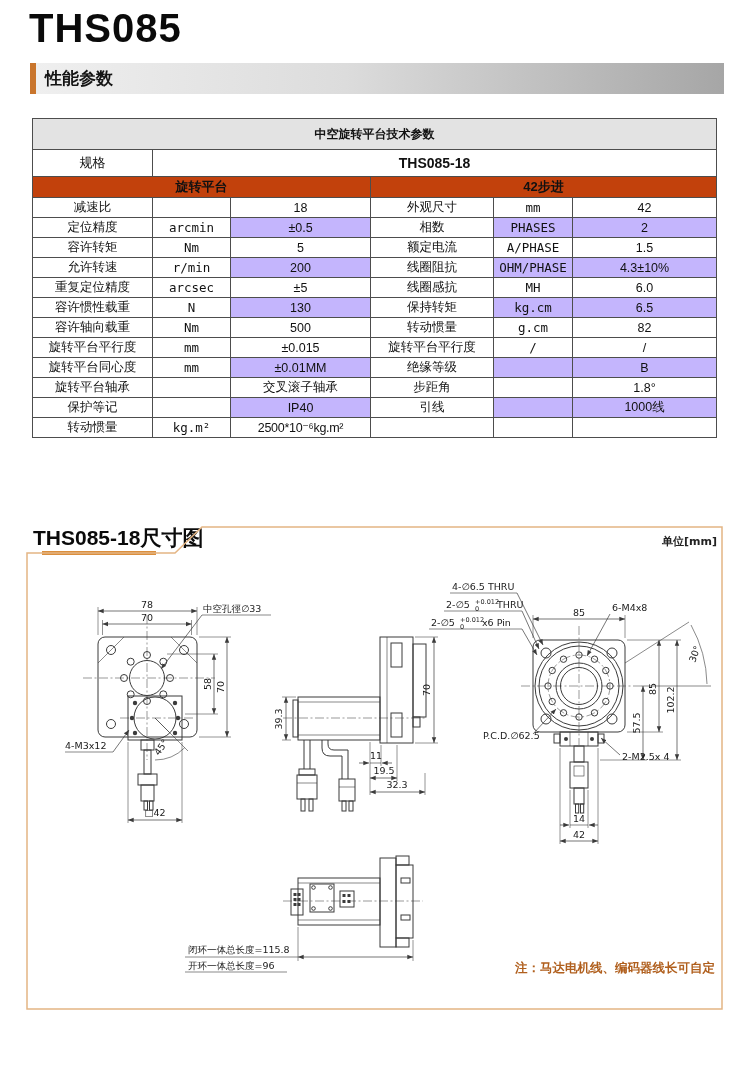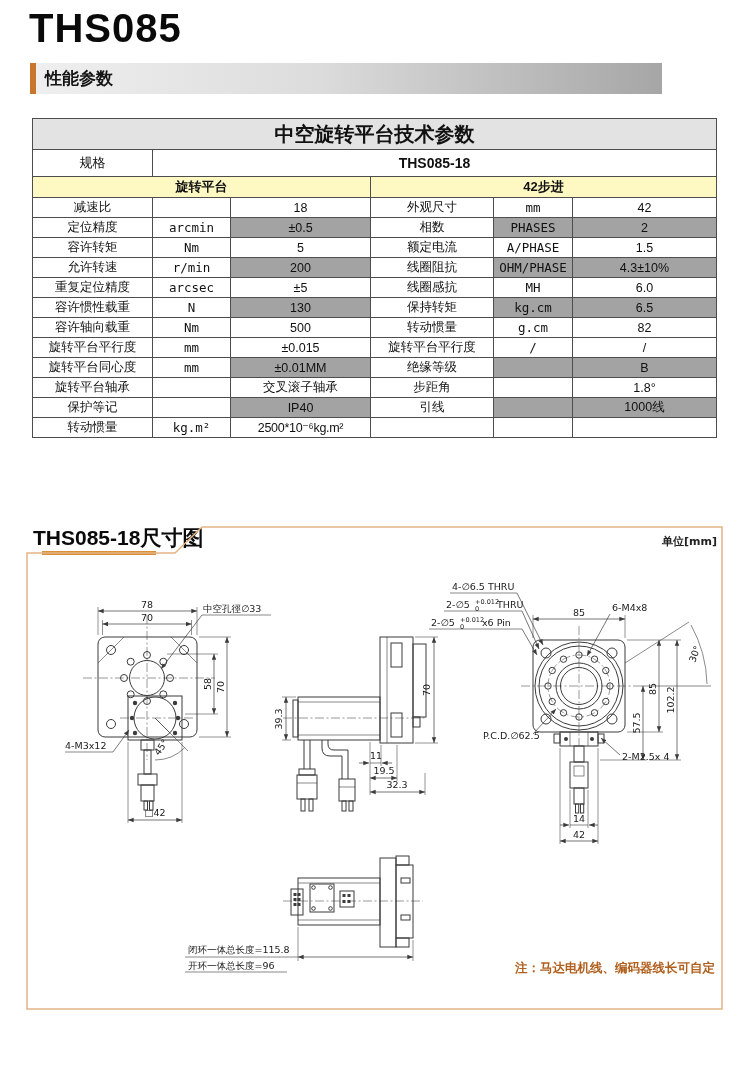--- a/index.html
+++ b/index.html
@@ -1,33 +1,33 @@
 <!DOCTYPE html>
 <html><head>
 <meta charset="utf-8">
 <style>
   html,body{margin:0;padding:0;background:#fff}
   body{width:750px;height:1091px;position:relative;font-family:"Liberation Sans","DejaVu Sans",sans-serif;color:#111;overflow:hidden}
 
   .page-title{position:absolute;left:29px;top:6px;font-size:40px;font-weight:900;letter-spacing:1px;color:#0a0a0a}
 
-  .perf-bar{position:absolute;left:30px;top:63px;width:632px;height:31px;
+  .perf-bar{position:absolute;left:30px;top:63px;width:694px;height:31px;
     background:linear-gradient(90deg,#efefef 0%,#dcdcdc 45%,#a6a6a6 100%);
     border-left:6px solid #c9752c;display:flex;align-items:center;box-sizing:border-box}
   .perf-bar span{font-size:17px;font-weight:bold;padding-left:9px;color:#141414}
 
   table.spec{position:absolute;left:32px;top:118px;width:684px;border-collapse:collapse;table-layout:fixed}
   table.spec td{border:1px solid #4d4d4d;text-align:center;vertical-align:middle;padding:0;
     font-size:12.5px;height:19px;white-space:nowrap;overflow:hidden}
-  tr.tt td{height:30px;font-size:20px;font-weight:bold;background:#e3e3e3}
+  tr.tt td{height:30px;font-size:12px;font-weight:bold;background:#e3e3e3}
   tr.ts td{height:26px;font-size:13px}
   tr.ts td.v{font-weight:bold;font-size:14px}
-  tr.tg td{height:20px;font-size:13px;font-weight:bold;background:#fef9c3}
+  tr.tg td{height:20px;font-size:13px;font-weight:bold;background:#c2410c}
   td.c-unit{font-family:"DejaVu Sans Mono",monospace;font-size:10.5px}
-  td.shaded{background:#a3a3a3}
+  td.shaded{background:#c4b5fd}
   td.tight{font-size:10.8px;letter-spacing:-0.3px}
 
   .dim-title{position:absolute;left:33px;top:524px;font-size:21px;font-weight:bold;color:#0a0a0a}
   .dim-underline{position:absolute;left:42px;top:551px;width:114px;height:4px;background:#db8f3d}
   svg.dim{position:absolute;left:25px;top:523px}
 
   .ln{stroke:#3b3b3b;stroke-width:1;fill:none}
   .lf{fill:#3b3b3b;stroke:none}
   .thin{stroke:#3b3b3b;stroke-width:0.6;fill:none}
   .ext{stroke:#3b3b3b;stroke-width:0.55;fill:none}

